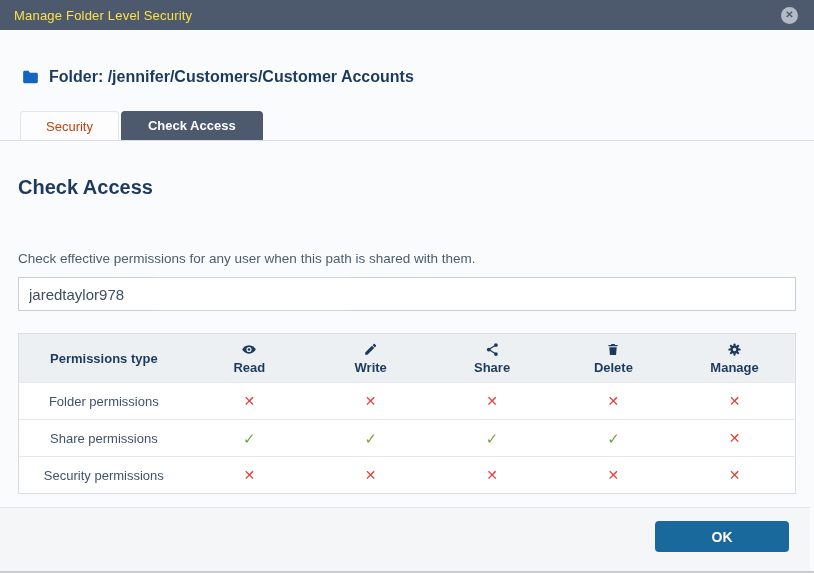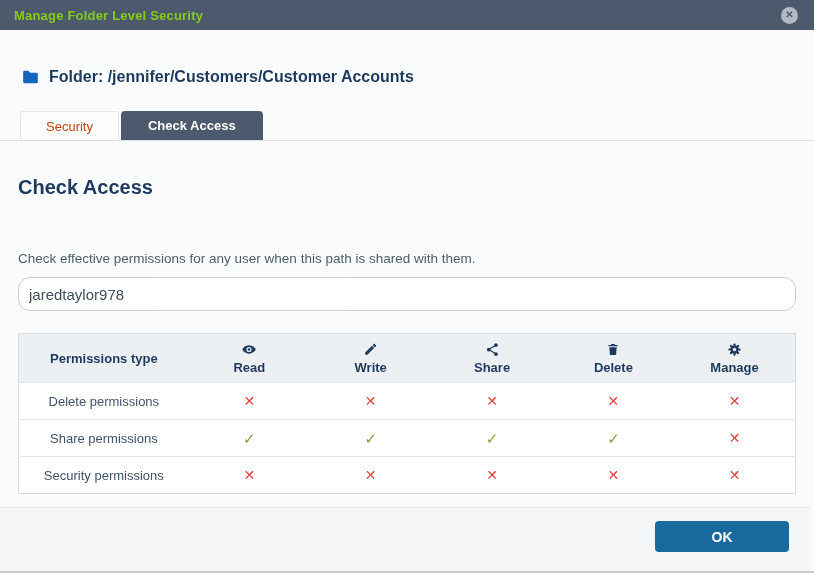--- a/index.html
+++ b/index.html
@@ -14,21 +14,21 @@
 
   
   .modal-header {
     height: 30px;
     background: #4d5a6e;
     display: flex;
     align-items: center;
     justify-content: space-between;
     padding: 0 16px 0 14px;
   }
-  .modal-title { color: #84cc16; font-size: 13px; font-weight: bold; letter-spacing: .2px; }
+  .modal-title { color: #fde047; font-size: 13px; font-weight: normal; letter-spacing: .2px; }
   .close-btn {
     width: 17px; height: 17px; border-radius: 50%;
     background: #b3bac5; color: #4d5a6e;
     display: flex; align-items: center; justify-content: center;
     font-size: 10px; font-weight: bold; cursor: pointer; line-height: 1;
   }
 
   
   .folder-row {
     display: flex; align-items: center; gap: 10px;
@@ -58,21 +58,21 @@
 
   
   .content { padding: 0 18px; }
   .heading { margin-top: 35px; font-size: 20px; font-weight: 600; color: #1c3a5e; }
   .desc { margin-top: 52px; font-size: 13.5px; color: #4d5d6e; }
 
   .input-row { margin-top: 11px; display: flex; gap: 7px; }
   .input-wrap { position: relative; flex: 1; display: flex; }
   .user-input {
     flex: 1; height: 34px;
-    border: 1px solid #c9ced6; border-radius: 12px;
+    border: 1px solid #c9ced6; border-radius: 0;
     padding: 0 10px; font-size: 15px; color: #3f4f5e;
     background: #ffffff; font-family: "Liberation Sans", sans-serif;
     outline: none;
   }
   .redaction {
     position: absolute; left: 135px; top: 3px;
     width: 198px; height: 27px;
     background: rgba(255,255,255,.96);
     filter: blur(3px); border-radius: 3px;
     pointer-events: none;
@@ -197,21 +197,21 @@
               <circle cx="12" cy="12" r="6.6"></circle>
             </g>
             <circle cx="12" cy="12" r="2.7" fill="#edf0f3"></circle>
           </svg>
           <span class="col-label">Manage</span>
         </th>
       </tr>
     </thead>
     <tbody>
         <tr>
-          <td class="row-label">Delete permissions</td>
+          <td class="row-label">Folder permissions</td>
           <td class="mark deny">✕</td>
           <td class="mark deny">✕</td>
           <td class="mark deny">✕</td>
           <td class="mark deny">✕</td>
           <td class="mark deny">✕</td>
         </tr>
         <tr>
           <td class="row-label">Share permissions</td>
           <td class="mark allow">✓</td>
           <td class="mark allow">✓</td>

